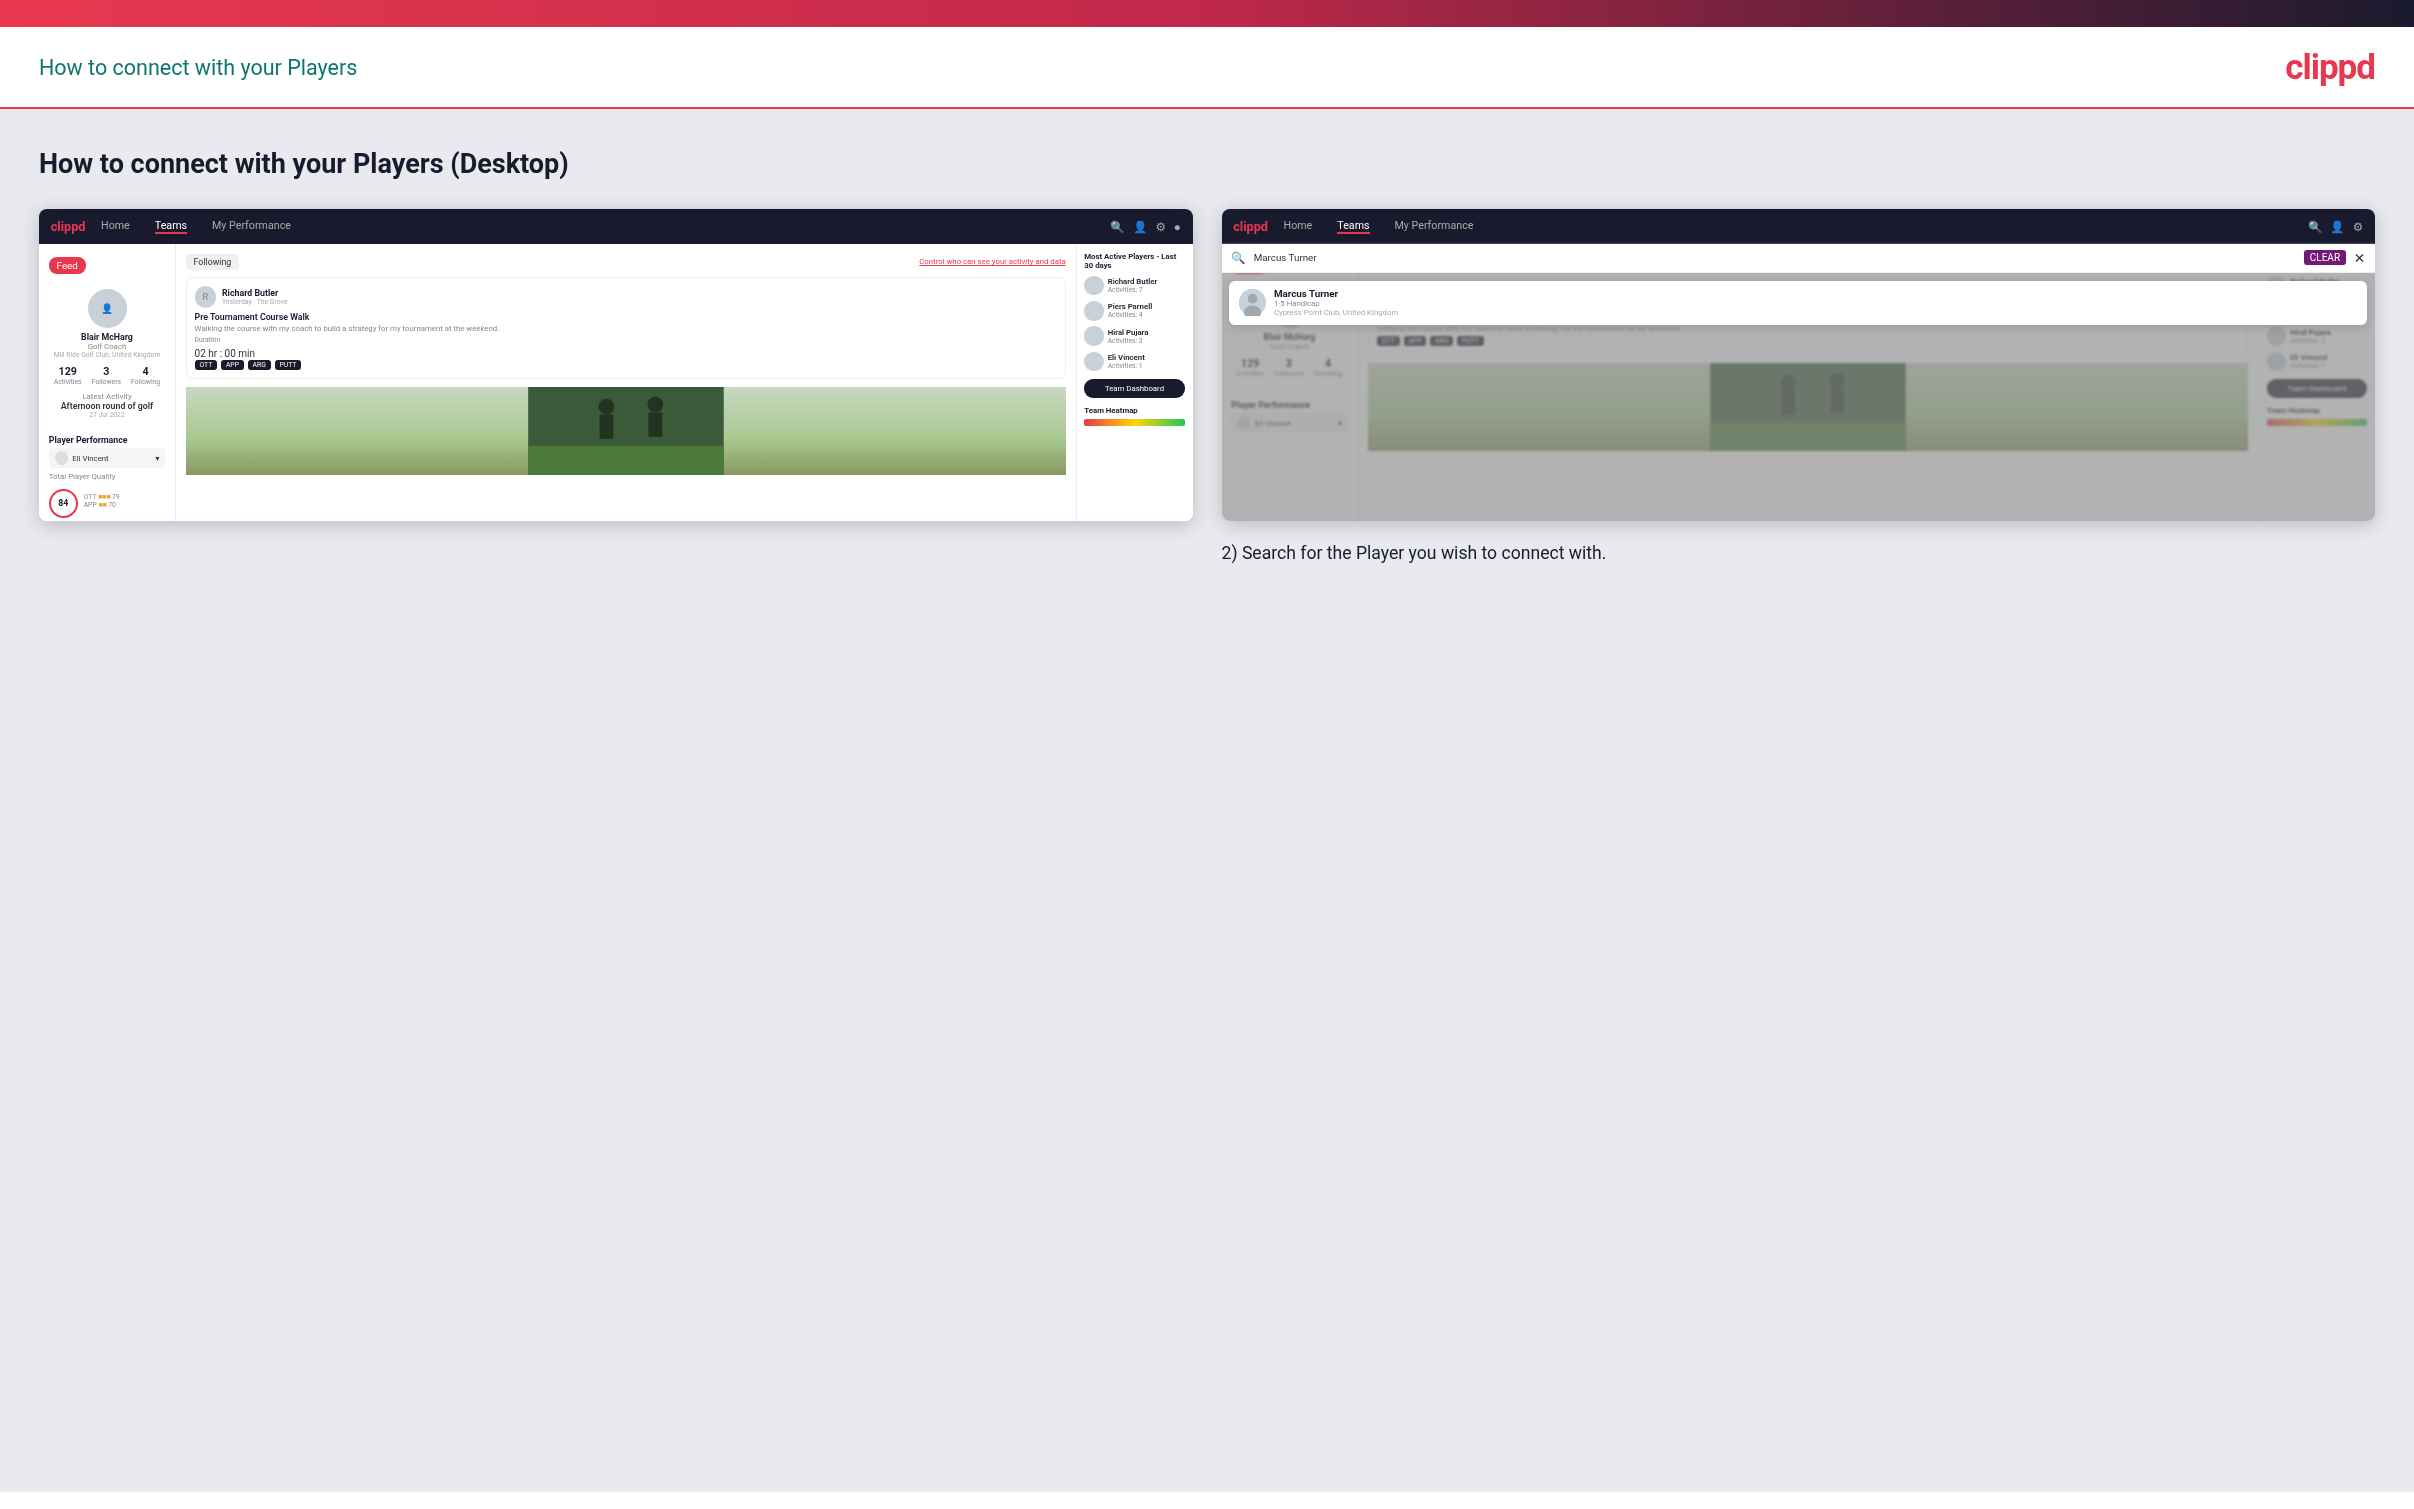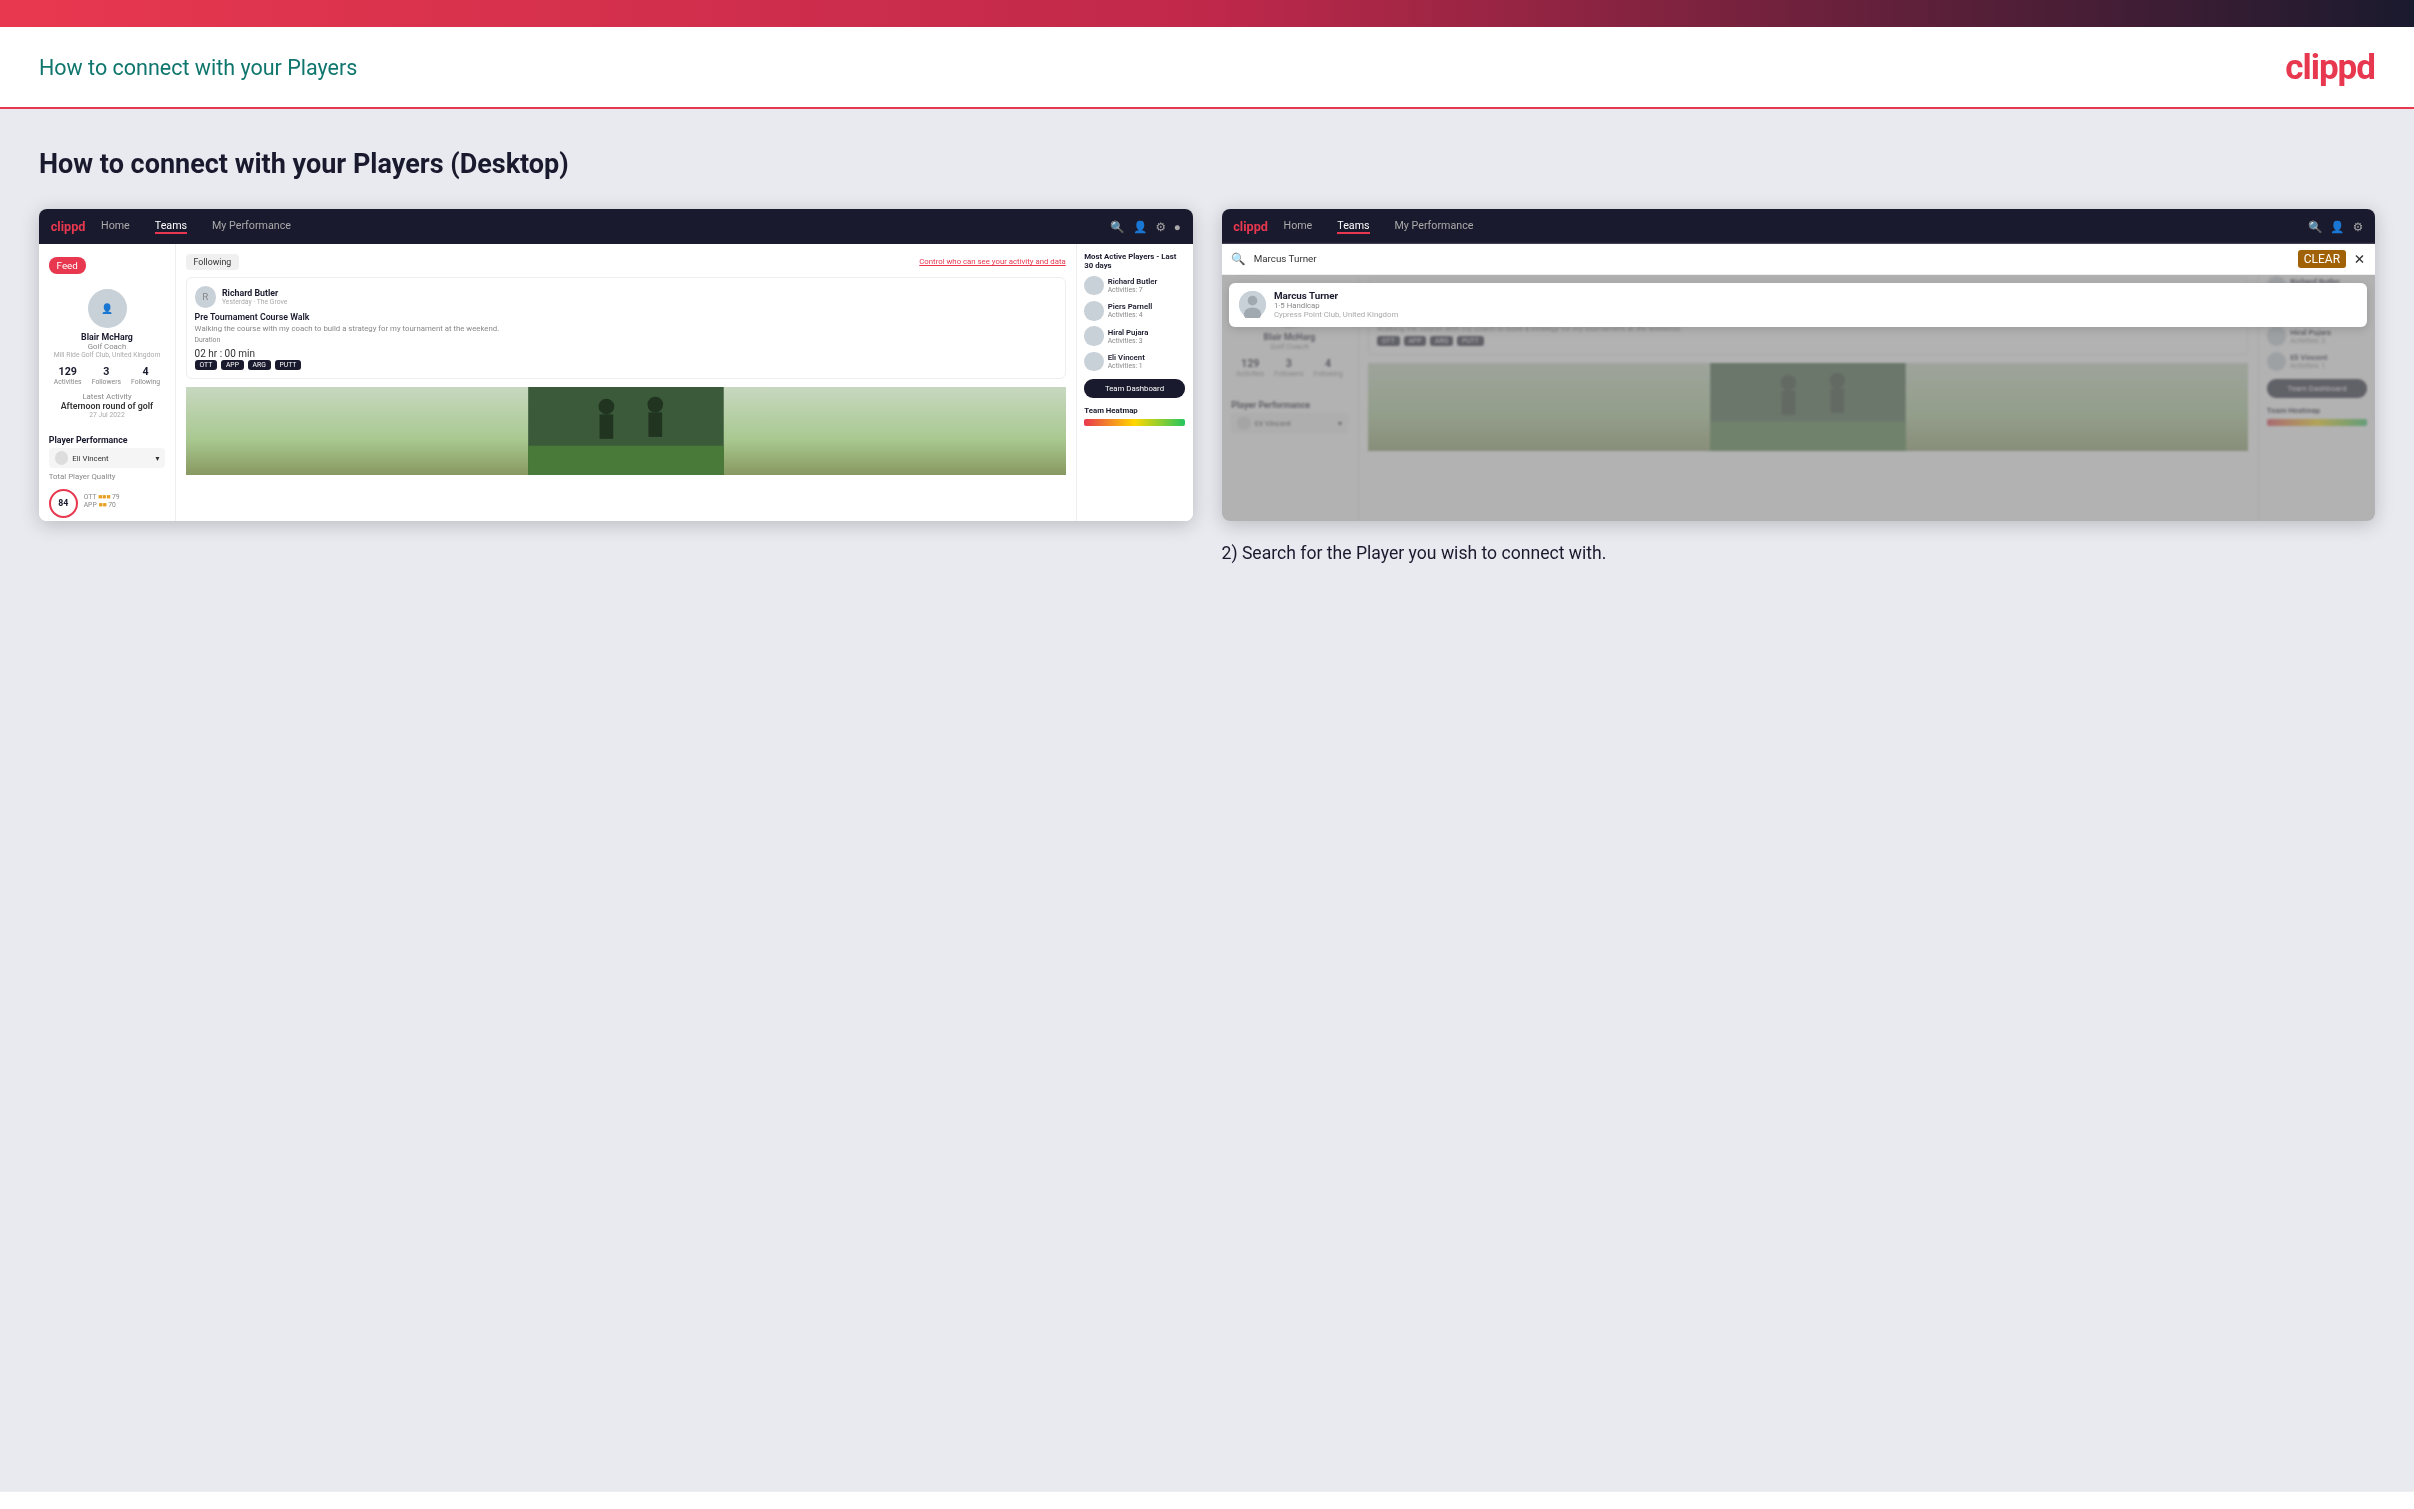--- a/index.html
+++ b/index.html
@@ -467,23 +467,23 @@
     .search-input-mock {
       flex: 1;
       font-size: 9.8px;
       color: #333;
       background: transparent;
       border: none;
       outline: none;
     }
 
     .clear-btn {
-      background: #a16207;
+      background: #701a75;
       color: #fff;
-      font-size: 12px;
+      font-size: 10px;
       padding: 2px 5.9px;
       border-radius: 2.9px;
       text-align: center;
     }
 
     .close-btn {
       font-size: 13.7px;
       color: #333;
     }
 

